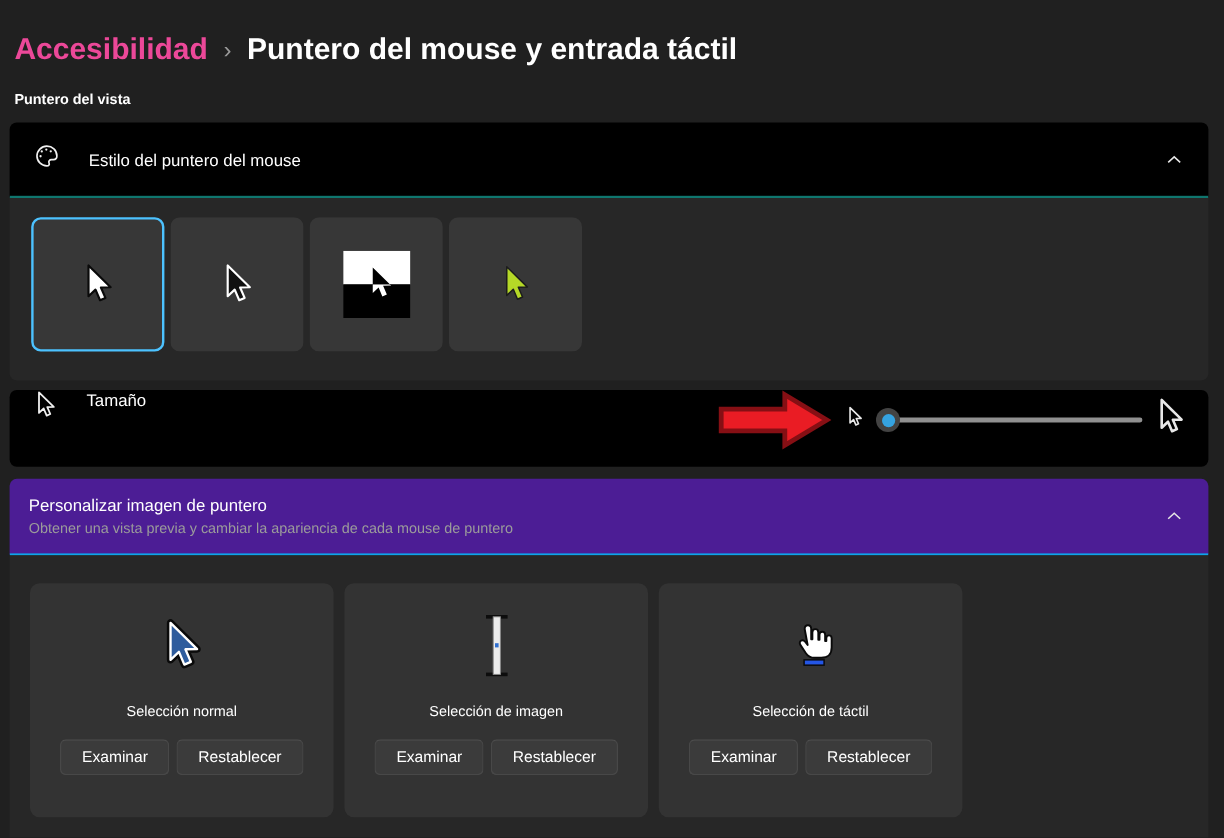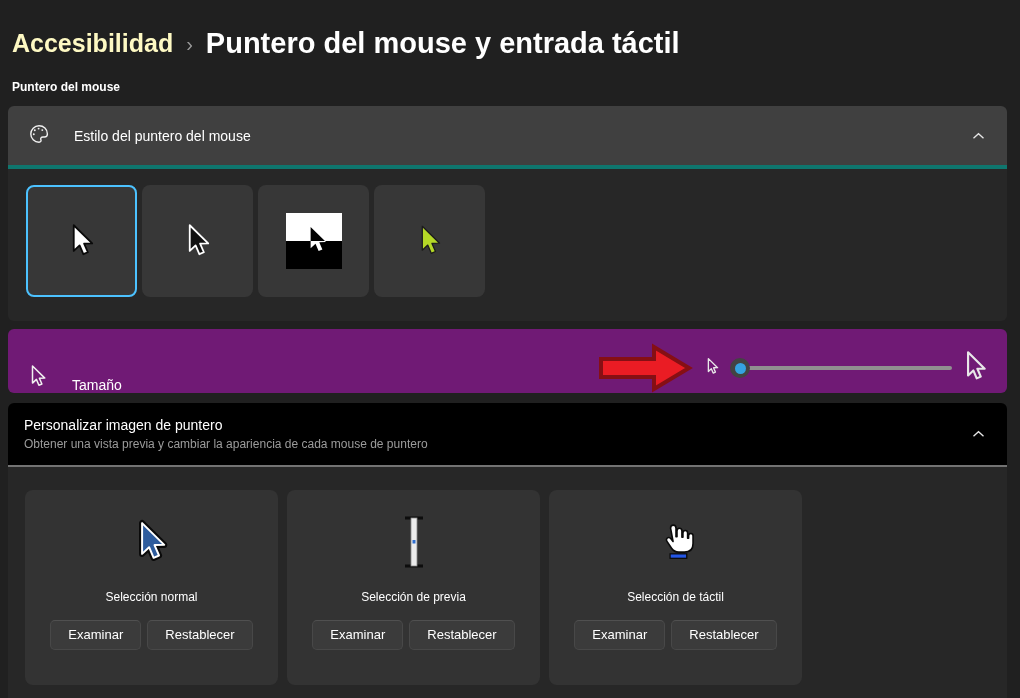--- a/index.html
+++ b/index.html
@@ -4,61 +4,61 @@
 <style>
   html,body{margin:0;padding:0;}
   body{
     width:1020px;height:698px;background:#202020;overflow:hidden;
     font-family:"Liberation Sans",sans-serif;color:#fff;
     -webkit-font-smoothing:antialiased;
   }
   .content{margin-left:8px;width:999px;}
   
   .breadcrumb{display:flex;align-items:center;gap:13px;padding:27px 0 0 4px;}
-  .crumb-parent{font-size:25px;font-weight:600;color:#fef9c3;}
+  .crumb-parent{font-size:25px;font-weight:600;color:#ec4899;}
   .crumb-sep{font-size:20px;color:#9a9a9a;padding-top:2px;}
-  .crumb-current{font-size:29px;font-weight:600;color:#ffffff;}
+  .crumb-current{font-size:25px;font-weight:600;color:#ffffff;}
   .section-label{margin:20px 0 12px 4px;font-size:12px;font-weight:700;color:#fff;}
   
   .expander-header{
-    height:63px;background:#404040;border-radius:6px 6px 0 0;
+    height:63px;background:#000000;border-radius:6px 6px 0 0;
     display:flex;align-items:center;padding:0 22px 0 20px;
-    border-bottom:4px solid #0f766e;box-sizing:border-box;
+    border-bottom:2px solid #0f766e;box-sizing:border-box;
   }
   .expander-header .hdr-label{font-size:14px;margin-left:24px;}
   .hdr-chevron{margin-left:auto;display:flex;align-items:center;}
   .expander-body{background:#272727;border-radius:0 0 6px 6px;}
   
   .tiles{display:flex;gap:5px;padding:16px 18px 24px 18px;}
   .tile{
     width:111px;height:112px;box-sizing:border-box;background:#373737;
     border:2px solid transparent;border-radius:8px;
     display:flex;align-items:center;justify-content:center;cursor:pointer;
   }
   .tile.selected{border-color:#4cc2ff;}
   
   .size-card{
-    margin-top:8px;height:64px;background:#701a75;border-radius:6px;
-    display:flex;align-items:flex-end;padding:0 18px 0 20px;box-sizing:border-box;
+    margin-top:8px;height:64px;background:#000000;border-radius:6px;
+    display:flex;align-items:flex-start;padding:0 18px 0 20px;box-sizing:border-box;
   }
   .size-card .size-label{font-size:14px;margin-left:24px;}
   .size-right{margin-left:auto;display:flex;align-items:center;}
   .annotation-arrow{margin-right:12px;display:flex;align-items:center;}
   .slider{position:relative;width:222px;height:24px;margin:0 10px;}
   .slider .track{position:absolute;left:10px;right:0;top:10px;height:4px;background:#909090;border-radius:2px;}
   .slider .thumb{
     position:absolute;top:2px;width:20px;height:20px;border-radius:50%;
     background:#434343;display:flex;align-items:center;justify-content:center;cursor:pointer;
   }
   .slider .thumb .dot{width:11px;height:11px;border-radius:50%;background:#35a3e1;}
   
   .customize-header{
-    margin-top:10px;height:64px;background:#000000;border-radius:6px 6px 0 0;
+    margin-top:10px;height:64px;background:#4c1d95;border-radius:6px 6px 0 0;
     display:flex;align-items:center;padding:0 22px 0 16px;
-    border-bottom:2px solid #737373;box-sizing:border-box;
+    border-bottom:2px solid #0ea5e9;box-sizing:border-box;
   }
   .customize-titles{display:flex;flex-direction:column;justify-content:center;gap:4px;}
   .customize-title{font-size:14px;}
   .customize-subtitle{font-size:12px;color:#9b9b9b;}
   .customize-body{
     background:#272727;border-radius:0 0 6px 6px;height:220px;
     display:flex;gap:9px;padding:23px 0 0 17px;box-sizing:content-box;
   }
   .pointer-card{
     width:253px;height:195px;background:#333333;border-radius:8px;
@@ -77,21 +77,21 @@
 <body>
 
 <div class="content">
 
   <div class="breadcrumb">
     <span class="crumb-parent">Accesibilidad</span>
     <span class="crumb-sep">›</span>
     <span class="crumb-current">Puntero del mouse y entrada táctil</span>
   </div>
 
-  <div class="section-label">Puntero del mouse</div>
+  <div class="section-label">Puntero del vista</div>
 
   <div>
     <div class="expander-header">
       <span>
         <svg width="22" height="22" viewBox="0 0 22 22">
           <path d="M11 2.8 a8.2 8.2 0 1 0 0 16.4 c1.8 0 2.4-1.2 1.9-2.3 c-.7-1.5 .3-2.9 2-2.9 h1.6 c1.9 0 2.9-1.4 2.9-3 C19.4 6 15.6 2.8 11 2.8 Z" fill="none" stroke="#f0f0f0" stroke-width="1.4" stroke-linejoin="round"></path>
           <circle cx="6.8" cy="7.2" r="0.95" fill="#f0f0f0"></circle>
           <circle cx="10.6" cy="5.6" r="0.95" fill="#f0f0f0"></circle>
           <circle cx="14.3" cy="7.1" r="0.95" fill="#f0f0f0"></circle>
           <circle cx="5.8" cy="11.2" r="0.95" fill="#f0f0f0"></circle>
@@ -207,21 +207,21 @@
 
       <div class="pointer-card">
         <div class="cursor-zone">
           <svg width="44" height="56" viewBox="0 0 44 56">
             <rect x="13" y="2.5" width="18" height="3" fill="#0d0d0d"></rect>
             <rect x="13" y="50.5" width="18" height="3" fill="#0d0d0d"></rect>
             <rect x="19" y="4" width="6" height="48" fill="#ececec" stroke="#8a8a8a" stroke-width="0.8"></rect>
             <rect x="20.5" y="26" width="3" height="3.5" fill="#2f6fd0"></rect>
           </svg>
         </div>
-        <span class="card-label">Selección de previa</span>
+        <span class="card-label">Selección de imagen</span>
         <div class="card-buttons">
           <button class="btn">Examinar</button>
           <button class="btn">Restablecer</button>
         </div>
       </div>
 
       <div class="pointer-card">
         <div class="cursor-zone">
           <svg width="42" height="48" viewBox="0 0 34 38">
             <path d="M12.6 7.8 c0-1.6 1-2.5 2.2-2.5 s2.2.9 2.2 2.5 v6.9 h.8 v-4.6 c0-1.4.9-2.2 2-2.2 s2 .8 2 2.2 v5 h.8 v-3.4 c0-1.3.8-2 1.9-2 s1.9.7 1.9 2 v4.2 h.8 v-1.9 c0-1.2.8-1.9 1.8-1.9 s1.8.7 1.8 1.9 v6.2 c0 4.4-2.6 7-7 7 h-4.6 c-2.5 0-4.4-1-5.8-3.1 l-3.7-5.6 c-.7-1-.5-2.2.4-2.8 .9-.6 2-.3 2.8.7 l1.7 2.2 Z" fill="#ffffff" stroke="#0a0a0a" stroke-width="1.3" stroke-linejoin="round"></path>

